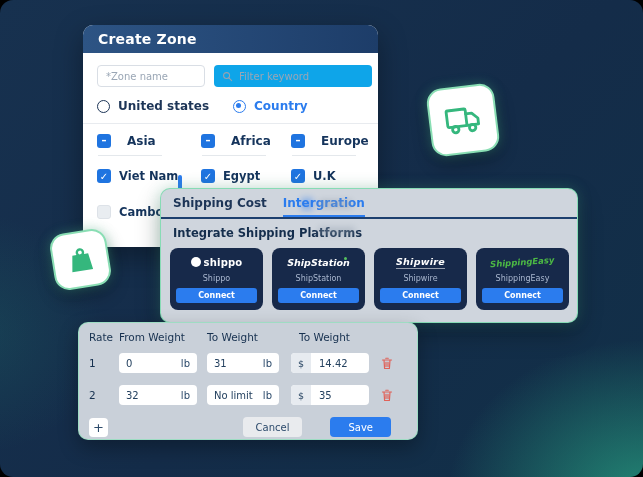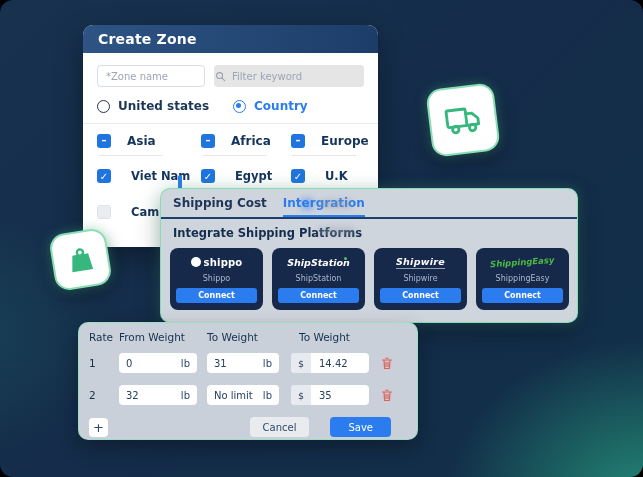--- a/index.html
+++ b/index.html
@@ -26,22 +26,22 @@
   .modal-title { color:#fff; font-weight:bold; font-size:14px; letter-spacing:.2px; }
   .modal-body { padding:12px 14px 0; position:relative; }
   .inputs-row { display:flex; gap:9px; }
   .zone-input {
     width:108px; height:22px; border:1px solid #d9dee5; border-radius:4px;
     font-size:10px; padding:0 8px; color:#33486a; background:#fff; outline:none;
     font-family:inherit;
   }
   .zone-input::placeholder { color:#9aa6b5; }
   .filter-wrap {
-    flex:1; height:22px; background:#e5e5e5; border-radius:4px;
-    display:flex; align-items:center; padding:0 1px; gap:6px;
+    flex:1; height:22px; background:#0ea5e9; border-radius:4px;
+    display:flex; align-items:center; padding:0 8px; gap:6px;
   }
   .filter-input {
     border:none; background:transparent; outline:none; flex:1;
     font-size:10px; color:#33486a; font-family:inherit;
   }
   .filter-input::placeholder { color:#9aa6b5; }
   .radio-row { display:flex; gap:24px; margin-top:12px; align-items:center; }
   .radio-item { display:flex; align-items:center; gap:8px; cursor:pointer; }
   .radio-dot { width:13px; height:13px; border-radius:50%; border:1.6px solid #1d3557; background:#fff; }
   .radio-item.selected .radio-dot {
@@ -53,21 +53,21 @@
   }
   .radio-label { font-size:12px; font-weight:bold; color:#1d3557; }
   .radio-item.selected .radio-label { color:#2b7cee; font-weight:bold; }
   .modal-divider { height:1px; background:#e8ebef; margin:10px -14px 0; }
   .region-grid { display:grid; grid-template-columns:104px 90px 1fr; margin-top:10px; }
   .region-cell { display:flex; flex-direction:column; }
   .region-head { display:flex; align-items:center; gap:16px; }
   .region-label { font-size:12px; font-weight:bold; color:#15345c; }
   .region-underline { width:64px; height:1px; background:#e4e8ec; margin-top:7px; margin-left:1px; }
   .country-grid { display:grid; grid-template-columns:104px 90px 1fr; row-gap:15px; margin-top:13px; }
-  .country-item { display:flex; align-items:center; gap:20px; cursor:pointer; }
+  .country-item { display:flex; align-items:center; gap:8px; cursor:pointer; }
   .country-label { font-size:11.5px; font-weight:bold; color:#15345c; }
   .cb { width:14px; height:14px; border-radius:3px; flex:0 0 auto;
         display:flex; align-items:center; justify-content:center;
         font-size:10px; color:#fff; font-weight:bold; }
   .cb.checked, .cb.indeterminate { background:#1f74e0; }
   .cb.unchecked { background:#e9edf1; border:1px solid #dde2e8; }
   .cb.checked::after { content:"✓"; }
   .cb.indeterminate::after { content:"–"; margin-top:-1px; }
   .modal-scrollbar {
     position:absolute; left:95px; top:122px; width:4px; height:30px;
@@ -139,21 +139,21 @@
   }
   .p-prefix { width:20px; height:100%; background:#e7ebf0; display:flex; align-items:center; justify-content:center;
               font-size:9.5px; color:#24415f; }
   .p-val { padding:0 8px; font-size:10px; color:#24415f; }
   .trash-btn { margin-left:12px; background:none; border:none; cursor:pointer; padding:0; line-height:0; }
   .rate-footer { display:flex; align-items:center; margin-top:10px; }
   .add-btn {
     width:19px; height:19px; background:#fff; border:none; border-radius:4px;
     font-size:13px; color:#2c4a6b; cursor:pointer; line-height:1; font-family:inherit;
   }
-  .footer-actions { margin-left:auto; display:flex; gap:21px; padding-right:16px; }
+  .footer-actions { margin-left:auto; display:flex; gap:28px; padding-right:16px; }
   .cancel-btn {
     height:20px; padding:0 13px; background:#e9ebee; border:none; border-radius:4px;
     font-size:10px; color:#2c4a6b; cursor:pointer; font-family:inherit;
   }
   .save-btn {
     height:20px; padding:0 18px; background:#2b7cee; border:none; border-radius:4px;
     font-size:10px; color:#fff; cursor:pointer; font-family:inherit;
   }
 
   

